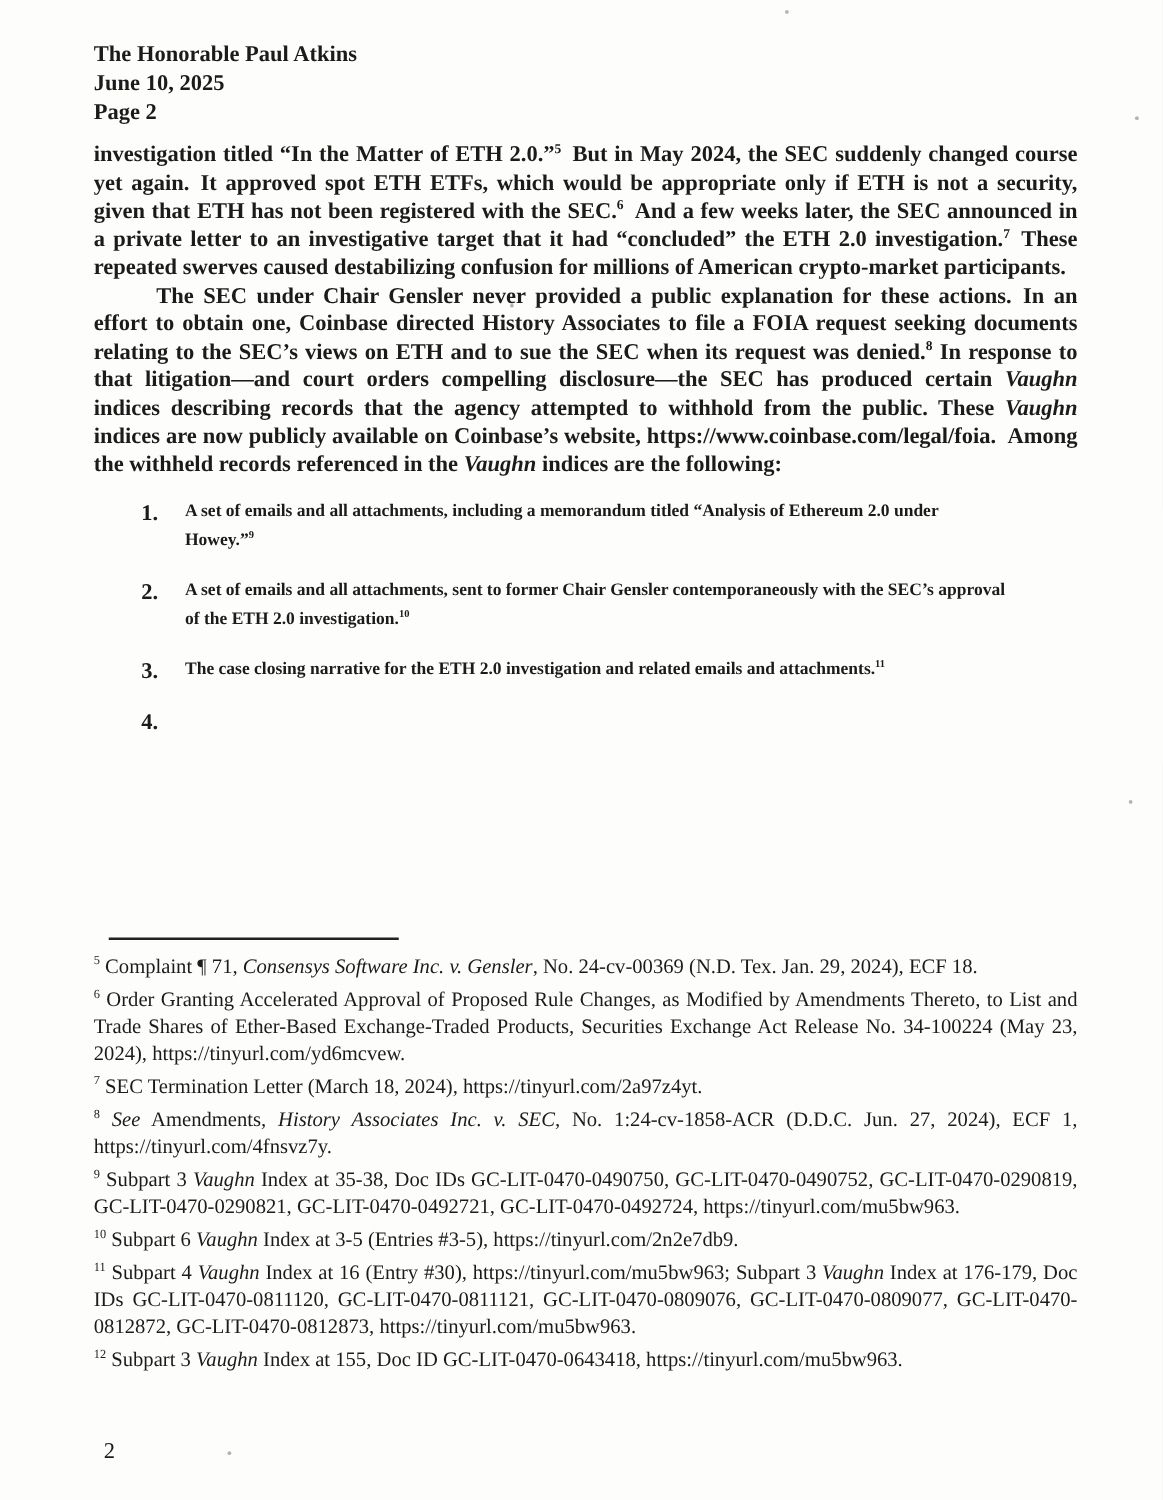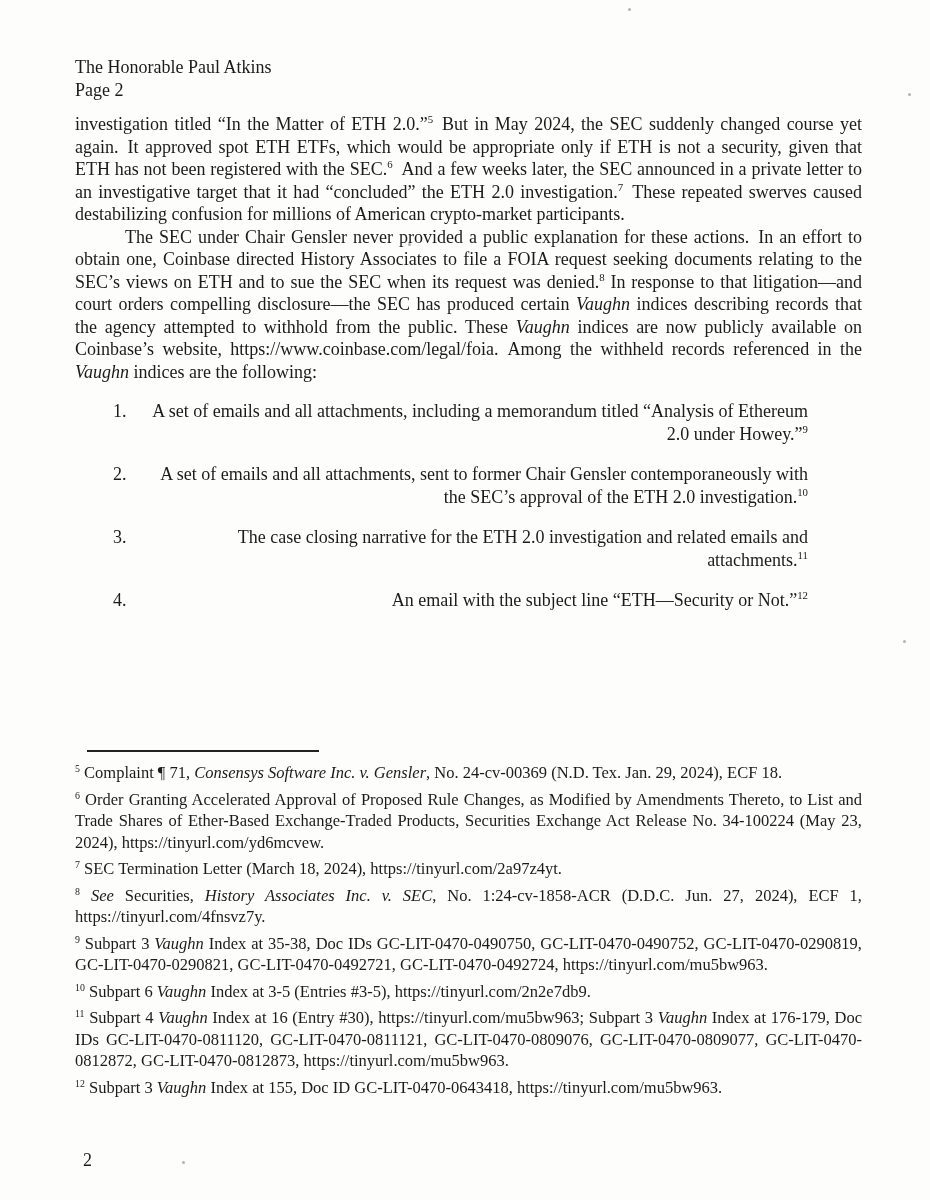--- a/index.html
+++ b/index.html
@@ -9,21 +9,22 @@
     font-family: "Liberation Serif", "DejaVu Serif", serif;
   }
   .page {
     position: relative;
     width: 930px; height: 1200px;
     background: #fdfdfc;
     color: #1b1b1b;
     overflow: hidden;
   }
   .content {
-    padding: 56px 68px 0 75px;
+    padding: 32px 68px 0 75px;
+    font-weight: bold;
   }
   .hdr div {
     font-size: 18px;
     line-height: 23px;
     white-space: nowrap;
   }
   .para {
     margin: 0;
     font-size: 18px;
     line-height: 22.5px;
@@ -34,21 +35,21 @@
   .indent { text-indent: 50px; }
   .list { margin-top: 17px; padding-left: 38px; }
   .list-item { display: flex; }
   .list-item + .list-item { margin-top: 18px; }
   .num {
     flex: none; width: 35px;
     font-size: 18px; line-height: 22.5px;
   }
   .li-text {
     width: 660px;
-    font-size: 18px; line-height: 22.5px; text-align: right;
+    font-size: 14px; line-height: 22.5px;
   }
   .footnotes {
     position: absolute;
     left: 75px; top: 750px;
     width: 787px;
   }
   .fn-rule {
     width: 232px; height: 0;
     border-top: 2px solid #222;
     margin: 0 0 10px 12px;
@@ -82,20 +83,21 @@
   <span class="speck" style="left:628px; top:8px;"></span>
   <span class="speck" style="left:908px; top:93px;"></span>
   <span class="speck" style="left:408px; top:243px;"></span>
   <span class="speck" style="left:903px; top:640px;"></span>
   <span class="speck" style="left:182px; top:1161px;"></span>
 
   <div class="content">
 
     <header class="hdr">
       <div>The Honorable Paul Atkins</div>
+      <div>June 10, 2025</div>
       <div>Page 2</div>
     </header>
 
     <main>
       <p class="para" id="p1"><span>investigation titled “In the Matter of ETH 2.0.”</span><sup>5</sup><span> But in May 2024, the SEC suddenly changed course yet again. It approved spot ETH ETFs, which would be appropriate only if ETH is not a security, given that ETH has not been registered with the SEC.</span><sup>6</sup><span> And a few weeks later, the SEC announced in a private letter to an investigative target that it had “concluded” the ETH 2.0 investigation.</span><sup>7</sup><span> These repeated swerves caused destabilizing confusion for millions of American crypto-market participants.</span></p>
 
       <p class="para indent" id="p2"><span>The SEC under Chair Gensler never provided a public explanation for these actions. In an effort to obtain one, Coinbase directed History Associates to file a FOIA request seeking documents relating to the SEC’s views on ETH and to sue the SEC when its request was denied.</span><sup>8</sup><span> In response to that litigation—and court orders compelling disclosure—the SEC has produced certain </span><span class="it">Vaughn</span><span> indices describing records that the agency attempted to withhold from the public. These </span><span class="it">Vaughn</span><span> indices are now publicly available on Coinbase’s website, https://www.coinbase.com/legal/foia. Among the withheld records referenced in the </span><span class="it">Vaughn</span><span> indices are the following:</span></p>
 
       <div class="list">
         <div class="list-item">
@@ -105,33 +107,32 @@
         <div class="list-item">
           <span class="num">2.</span>
           <span class="li-text"><span>A set of emails and all attachments, sent to former Chair Gensler contemporaneously with the SEC’s approval of the ETH 2.0 investigation.</span><sup>10</sup></span>
         </div>
         <div class="list-item">
           <span class="num">3.</span>
           <span class="li-text"><span>The case closing narrative for the ETH 2.0 investigation and related emails and attachments.</span><sup>11</sup></span>
         </div>
         <div class="list-item">
           <span class="num">4.</span>
-          <span class="li-text"><span>An email with the subject line “ETH—Security or Not.”</span><sup>12</sup></span>
         </div>
       </div>
     </main>
 
   </div>
 
   <footer class="footnotes">
     <div class="fn-rule"></div>
     <p class="fn"><sup>5</sup><span> Complaint ¶ 71, </span><span class="it">Consensys Software Inc. v. Gensler</span><span>, No. 24-cv-00369 (N.D. Tex. Jan. 29, 2024), ECF 18.</span></p>
     <p class="fn"><sup>6</sup><span> Order Granting Accelerated Approval of Proposed Rule Changes, as Modified by Amendments Thereto, to List and Trade Shares of Ether-Based Exchange-Traded Products, Securities Exchange Act Release No. 34-100224 (May 23, 2024), https://tinyurl.com/yd6mcvew.</span></p>
     <p class="fn"><sup>7</sup><span> SEC Termination Letter (March 18, 2024), https://tinyurl.com/2a97z4yt.</span></p>
-    <p class="fn"><sup>8</sup><span> </span><span class="it">See</span><span> Securities, </span><span class="it">History Associates Inc. v. SEC</span><span>, No. 1:24-cv-1858-ACR (D.D.C. Jun. 27, 2024), ECF 1, https://tinyurl.com/4fnsvz7y.</span></p>
+    <p class="fn"><sup>8</sup><span> </span><span class="it">See</span><span> Amendments, </span><span class="it">History Associates Inc. v. SEC</span><span>, No. 1:24-cv-1858-ACR (D.D.C. Jun. 27, 2024), ECF 1, https://tinyurl.com/4fnsvz7y.</span></p>
     <p class="fn"><sup>9</sup><span> Subpart 3 </span><span class="it">Vaughn</span><span> Index at 35-38, Doc IDs GC-LIT-0470-0490750, GC-LIT-0470-0490752, GC-LIT-0470-0290819, GC-LIT-0470-0290821, GC-LIT-0470-0492721, GC-LIT-0470-0492724, https://tinyurl.com/mu5bw963.</span></p>
     <p class="fn"><sup>10</sup><span> Subpart 6 </span><span class="it">Vaughn</span><span> Index at 3-5 (Entries #3-5), https://tinyurl.com/2n2e7db9.</span></p>
     <p class="fn"><sup>11</sup><span> Subpart 4 </span><span class="it">Vaughn</span><span> Index at 16 (Entry #30), https://tinyurl.com/mu5bw963; Subpart 3 </span><span class="it">Vaughn</span><span> Index at 176-179, Doc IDs GC-LIT-0470-0811120, GC-LIT-0470-0811121, GC-LIT-0470-0809076, GC-LIT-0470-0809077, GC-LIT-0470-0812872, GC-LIT-0470-0812873, https://tinyurl.com/mu5bw963.</span></p>
     <p class="fn"><sup>12</sup><span> Subpart 3 </span><span class="it">Vaughn</span><span> Index at 155, Doc ID GC-LIT-0470-0643418, https://tinyurl.com/mu5bw963.</span></p>
   </footer>
 
   <div class="page-number">2</div>
 
 </div>
 

